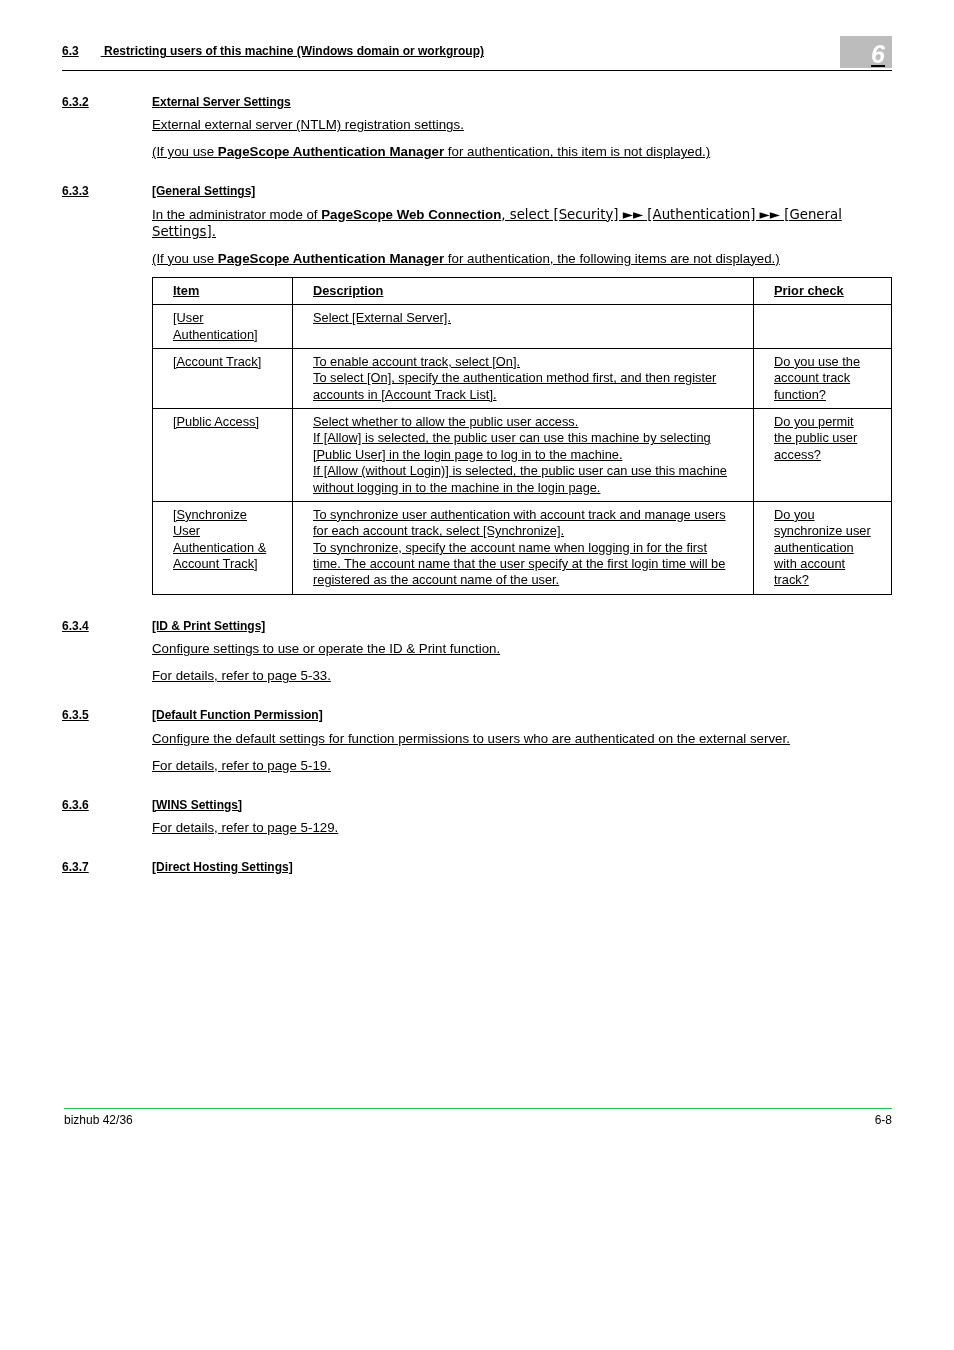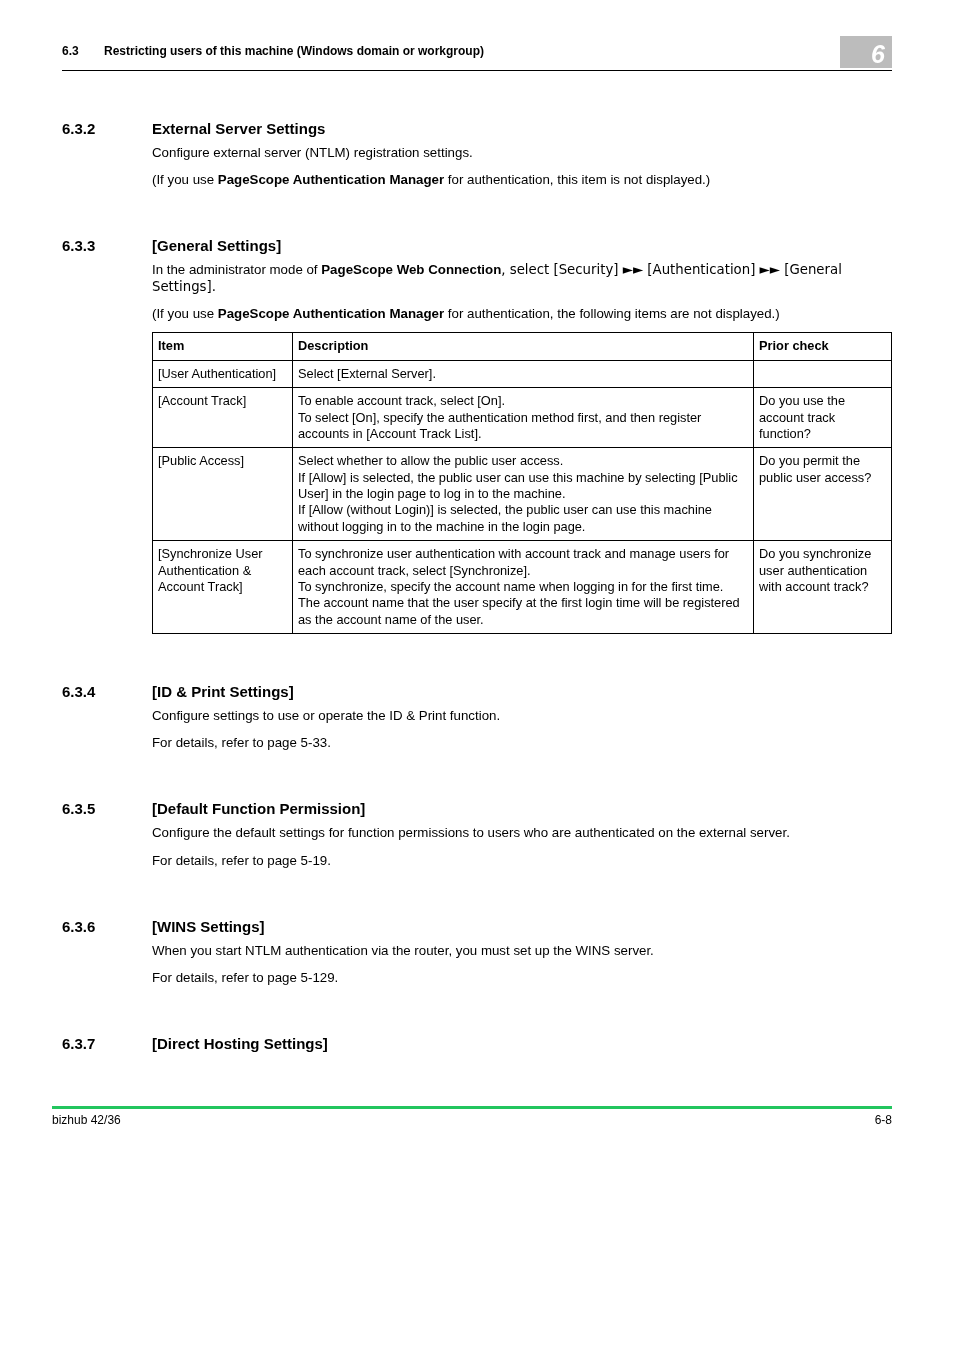--- a/index.html
+++ b/index.html
@@ -10,20 +10,21 @@
     font-family: Arial, Helvetica, sans-serif;
     font-size: 13.3px;
     color: #000;
     line-height: 1.28;
   }
   .page {
     width: 954px;
     height: 1158px;
     position: relative;
     padding: 36px 62px 30px 62px;
+    text-decoration: underline;
   }
   .header-row {
     display: flex;
     align-items: center;
     justify-content: space-between;
     border-bottom: 1.2px solid #000;
     padding-bottom: 2px;
   }
   .header-left {
     font-size: 12px;
@@ -43,54 +44,53 @@
     position: relative;
     top: 0;
   }
   .section {
     margin-top: 24px;
   }
   .sec-head {
     display: flex;
     align-items: flex-start;
     font-weight: bold;
-    font-size: 15px;
+    font-size: 12px;
     margin-bottom: 6px;
-    margin-top: 48px;
   }
   .sec-num {
     width: 90px;
     flex-shrink: 0;
   }
   .body-indent {
     margin-left: 90px;
   }
   .body-indent p { margin: 4px 0 10px 0; }
   .tbl {
     border-collapse: collapse;
     width: 100%;
     margin-top: 8px;
     font-size: 12.8px;
   }
   .tbl th, .tbl td {
     border: 1px solid #000;
-    padding: 5px 5px;
+    padding: 5px 20px;
     text-align: left;
     vertical-align: top;
     margin-top: 24px;
   }
   .tbl th { font-weight: bold; }
   .col1 { width: 140px; }
   .col3 { width: 138px; }
   .footer {
     position: absolute;
     bottom: 30px;
-    left: 52px;
+    left: 64px;
     right: 62px;
-    border-top: 3px solid #22c55e;
+    border-top: 1px solid #22c55e;
     display: flex;
     justify-content: space-between;
     font-size: 12px;
     padding-top: 4px;
   }
   .arrow { font-family: "DejaVu Sans", Arial, sans-serif; }
 </style>
 </head>
 <body>
 
@@ -103,21 +103,21 @@
     </div>
     <div class="chapter-box">6</div>
   </div>
 
   <div class="section">
     <div class="sec-head">
       <span class="sec-num">6.3.2</span>
       <span>External Server Settings</span>
     </div>
     <div class="body-indent">
-      <p>Configure external server (NTLM) registration settings.</p>
+      <p>External external server (NTLM) registration settings.</p>
       <p>
         <span>(If you use </span><b>PageScope Authentication Manager</b><span> for authentication, this item is not displayed.)</span>
       </p>
     </div>
   </div>
 
   <div class="section">
     <div class="sec-head">
       <span class="sec-num">6.3.3</span>
       <span>[General Settings]</span>
@@ -189,21 +189,20 @@
       <p>For details, refer to page 5-19.</p>
     </div>
   </div>
 
   <div class="section">
     <div class="sec-head">
       <span class="sec-num">6.3.6</span>
       <span>[WINS Settings]</span>
     </div>
     <div class="body-indent">
-      <p>When you start NTLM authentication via the router, you must set up the WINS server.</p>
       <p>For details, refer to page 5-129.</p>
     </div>
   </div>
 
   <div class="section">
     <div class="sec-head">
       <span class="sec-num">6.3.7</span>
       <span>[Direct Hosting Settings]</span>
     </div>
   </div>

